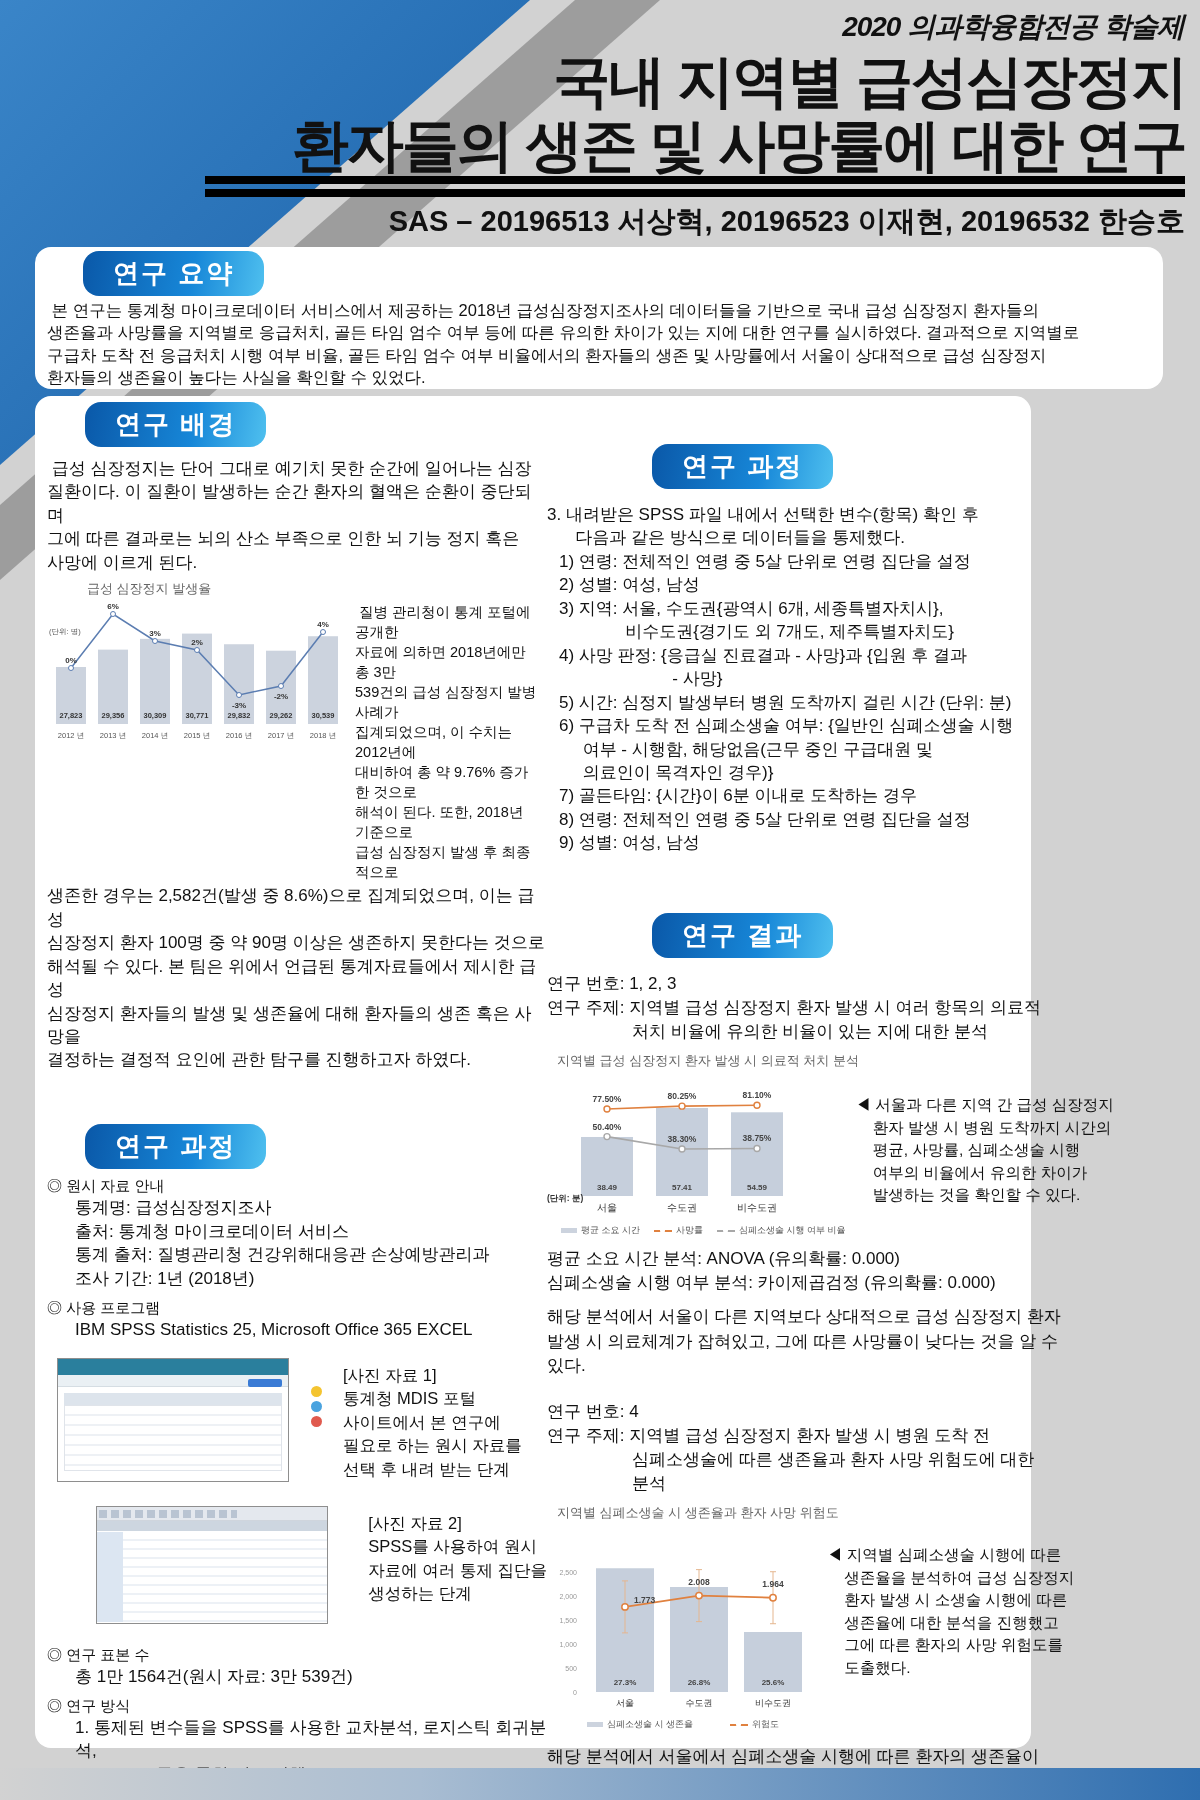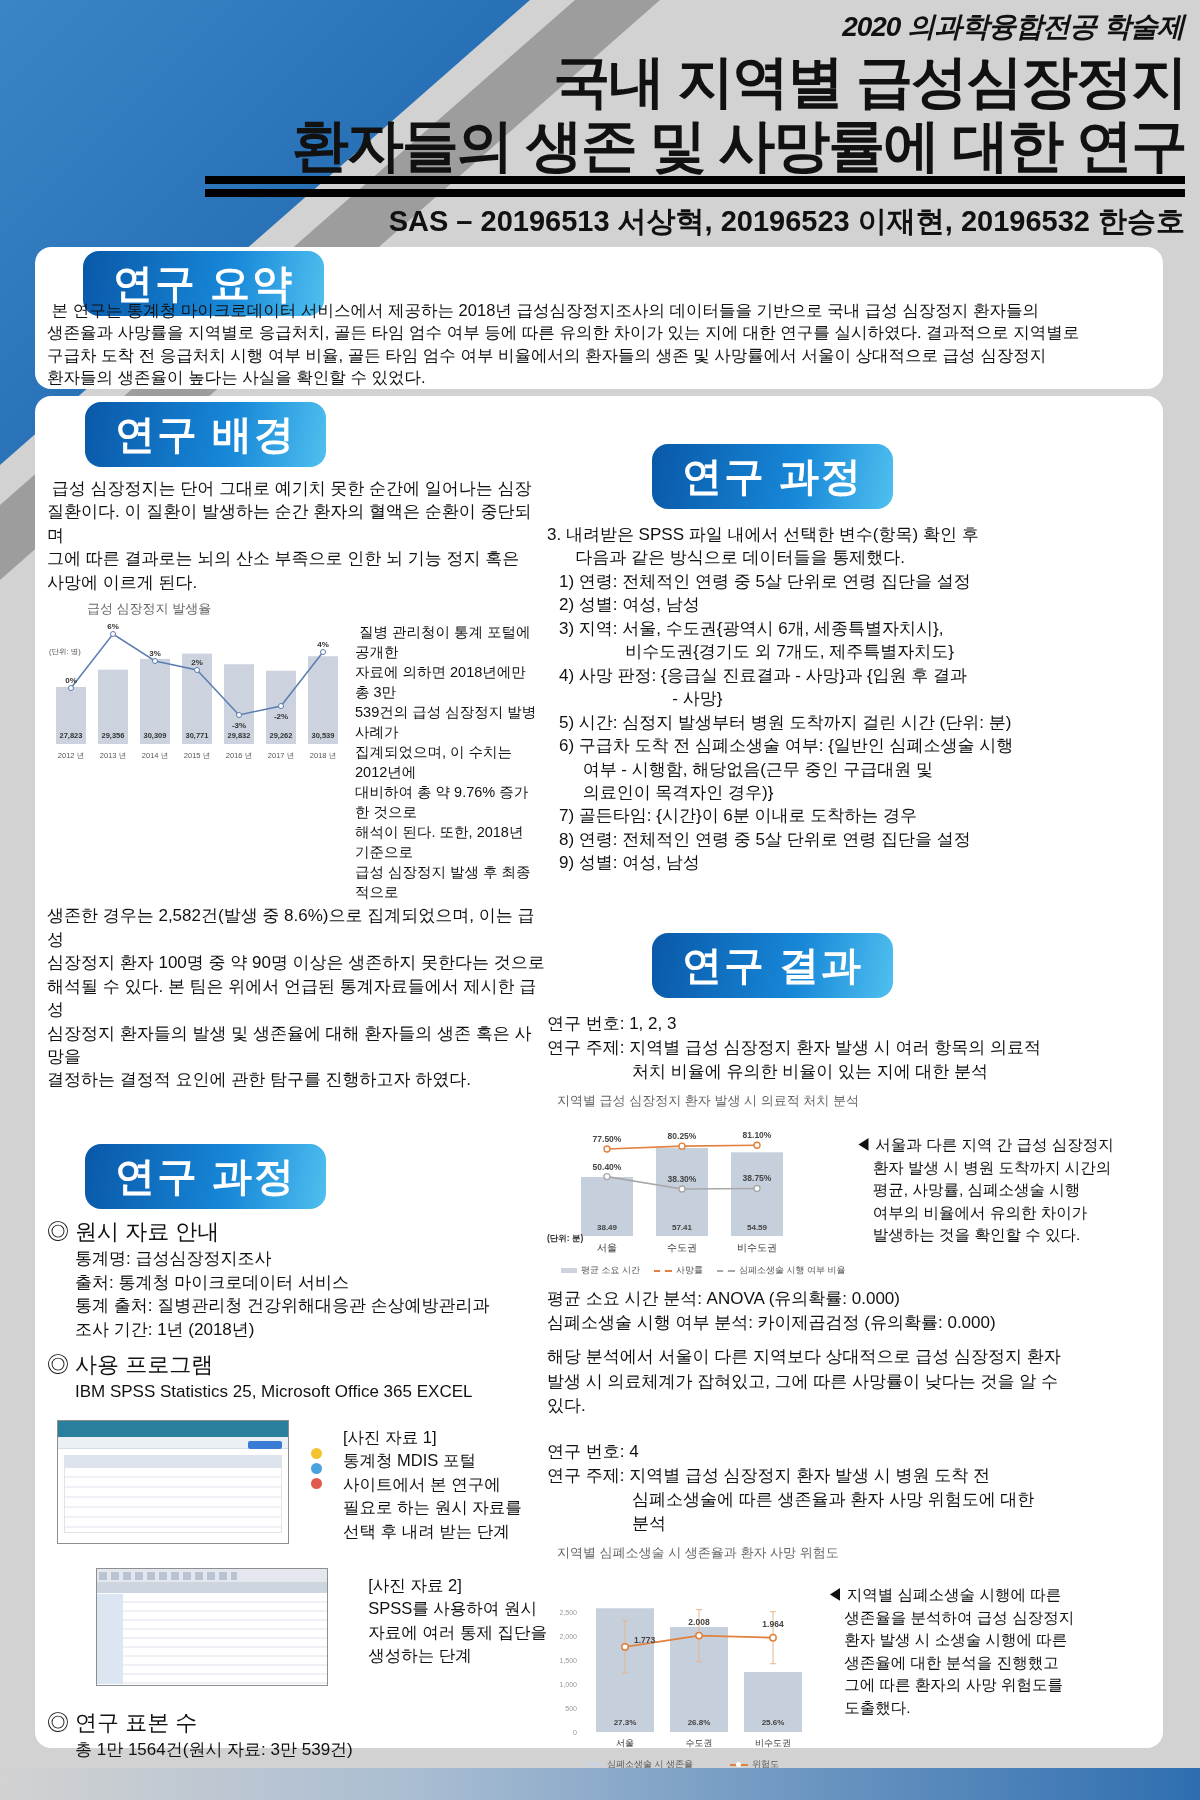--- a/index.html
+++ b/index.html
@@ -22,44 +22,44 @@
   .title-line{ position:absolute; right:14px; font-size:57px; font-weight:900;
                letter-spacing:-2px; white-space:nowrap; }
   .t1 { top:44px; } .t2 { top:108px; }
   .rule-bar  { position:absolute; left:205px; right:15px; height:8px; background:#000; }
   .r1 { top:176px; } .r2 { top:189px; }
   .authors   { position:absolute; top:202px; right:15px; font-size:29px; font-weight:bold;
                white-space:nowrap; }
   
   .panel { position:absolute; background:#fff; border-radius:16px; }
   .panel-summary { left:35px; top:247px; width:1128px; height:142px; }
-  .panel-main    { left:35px; top:396px; width:1128px; height:1352px; }
+  .panel-main    { left:35px; top:396px; width:996px; height:1352px; }
   .badge {
     display:inline-block; padding:5px 30px; border-radius:16px;
     background:linear-gradient(100deg,#0a58a8 0%,#1787d8 60%,#4fc0ef 100%);
-    color:#fff; font-size:40px; font-weight:bold; letter-spacing:2px; white-space:nowrap;
+    color:#fff; font-size:26px; font-weight:bold; letter-spacing:2px; white-space:nowrap;
   }
   .pre { white-space:pre-wrap; }
   .body-txt { font-size:17px; line-height:1.38; }
   .small-txt { font-size:14.5px; line-height:1.38; }
   .summary-body { position:absolute; left:12px; right:14px; top:52px; font-size:16.5px; line-height:1.35; }
   .badge-wrap-summary { position:absolute; left:48px; top:4px; }
   
   .col-left  { position:absolute; left:12px;  top:0; width:500px; }
   .col-right { position:absolute; left:512px; top:0; width:608px; }
   .chart-row { display:flex; gap:8px; margin-top:4px; }
   .chart-title { font-size:13px; color:#666; margin:6px 0 0 40px; }
   .chart-title-c { font-size:13px; color:#666; margin:8px 0 0 10px; }
   .legend { display:flex; gap:14px; font-size:9px; color:#555; margin:2px 0 0 14px; align-items:center; white-space:nowrap; }
   .lg-bar  { display:inline-block; width:16px; height:5px; background:#ccd3de; margin-right:4px; vertical-align:middle; }
   .lg-line { display:inline-block; width:18px; height:0; border-top:2px solid #e0813f; margin-right:4px; vertical-align:middle; position:relative; }
   .lg-line.gray { border-top-color:#a8a8a8; }
   .lg-line::after { content:''; position:absolute; left:6px; top:-4px; width:5px; height:5px;
                     border:1.5px solid inherit; border-radius:50%; background:#fff; border-color:inherit; }
-  .bullet-label { font-size:22px; margin-top:8px; }
+  .bullet-label { font-size:15px; margin-top:8px; }
   .bullet-lines { font-size:17px; line-height:1.4; margin-left:28px; }
   .figure-row { display:flex; gap:14px; margin:16px 0 0 10px; align-items:flex-start; }
   .caption { font-size:16.5px; line-height:1.42; margin-top:6px; }
   
   .shot { position:relative; width:232px; border:1px solid #8e8e8e; background:#fff; flex:none; overflow:hidden; }
   .shot1 { height:124px; }
   .shot1 .bar { height:16px; background:#2a7f9d; }
   .shot1 .nav { height:12px; background:#eaf0f4; border-bottom:1px solid #d5dde3; }
   .shot1 .btn { position:absolute; top:20px; right:6px; width:34px; height:8px; background:#3a7bd5; border-radius:2px; }
   .shot1 .thead { height:12px; margin:6px 6px 0 6px; background:#dde4ec; }

